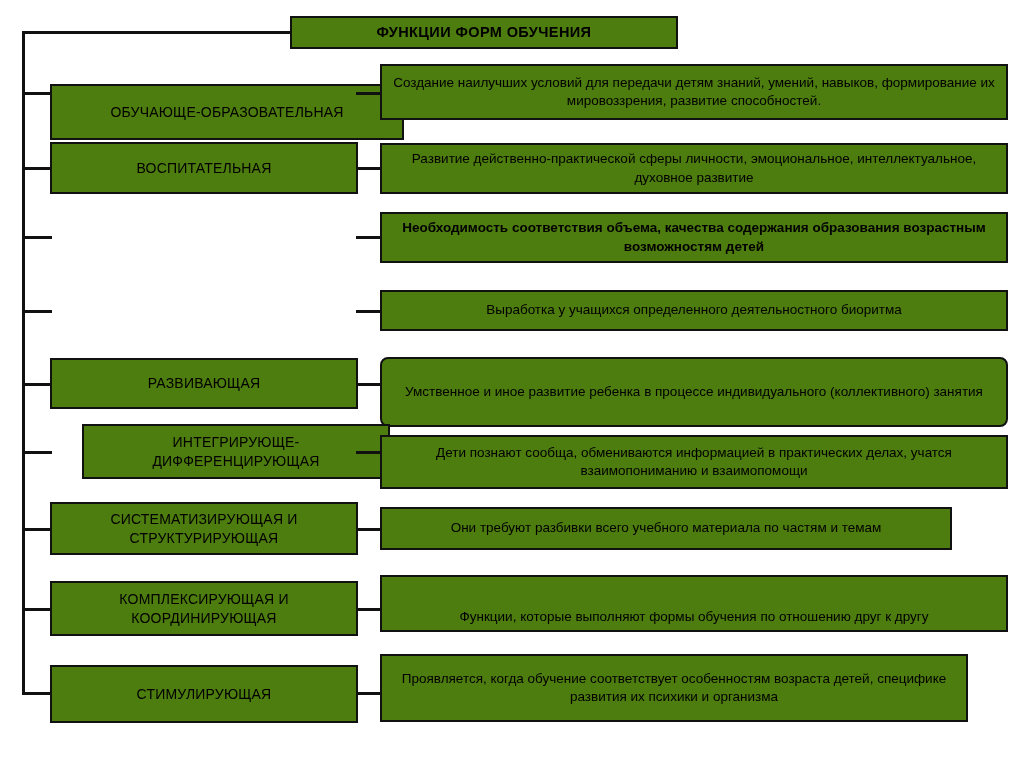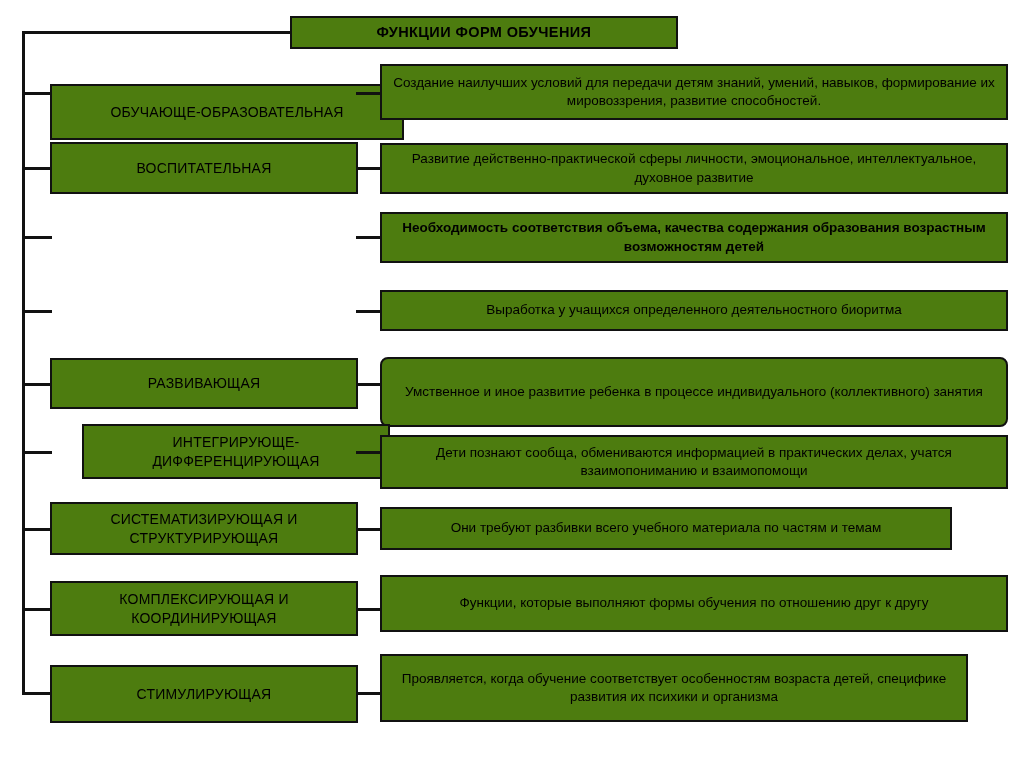--- a/index.html
+++ b/index.html
@@ -147,21 +147,21 @@
   <div class="box desc-box" style="left:380px; top:507px; width:572px; height:43px;">
     <span class="box-label">Они требуют разбивки всего учебного материала по частям и темам</span>
   </div>
 
   <div class="line-h" style="left:22px; top:608px; width:30px;"></div>
   <div class="box func-box" style="left:50px; top:581px; width:308px; height:55px;align-items:center;">
     <span class="box-label">КОМПЛЕКСИРУЮЩАЯ И
 КООРДИНИРУЮЩАЯ</span>
   </div>
   <div class="line-h" style="left:356px; top:608px; width:26px;"></div>
-  <div class="box desc-box" style="left:380px; top:575px; width:628px; height:57px;">
+  <div class="box desc-box" style="left:380px; top:575px; width:628px; height:57px;align-items:flex-end;">
     <span class="box-label">Функции, которые выполняют формы обучения по отношению друг к другу</span>
   </div>
 
   <div class="line-h" style="left:22px; top:692px; width:30px;"></div>
   <div class="box func-box" style="left:50px; top:665px; width:308px; height:58px;">
     <span class="box-label">СТИМУЛИРУЮЩАЯ</span>
   </div>
   <div class="line-h" style="left:356px; top:692px; width:26px;"></div>
   <div class="box desc-box" style="left:380px; top:654px; width:588px; height:68px;">
     <span class="box-label">Проявляется, когда обучение соответствует особенностям возраста детей, специфике развития их психики и организма</span>

